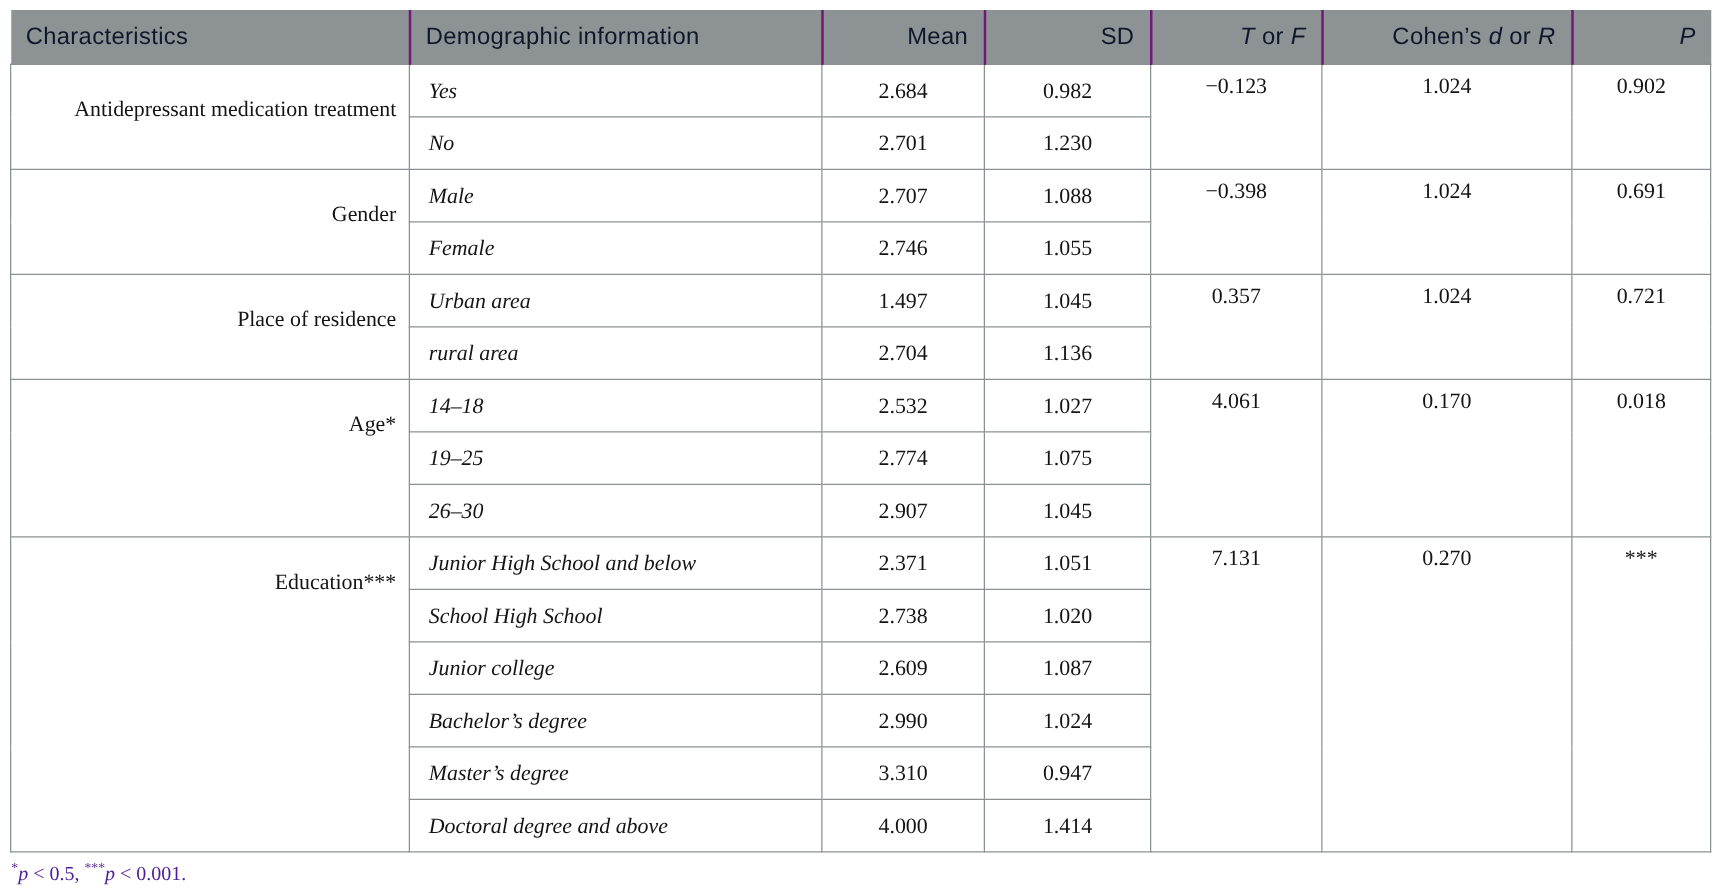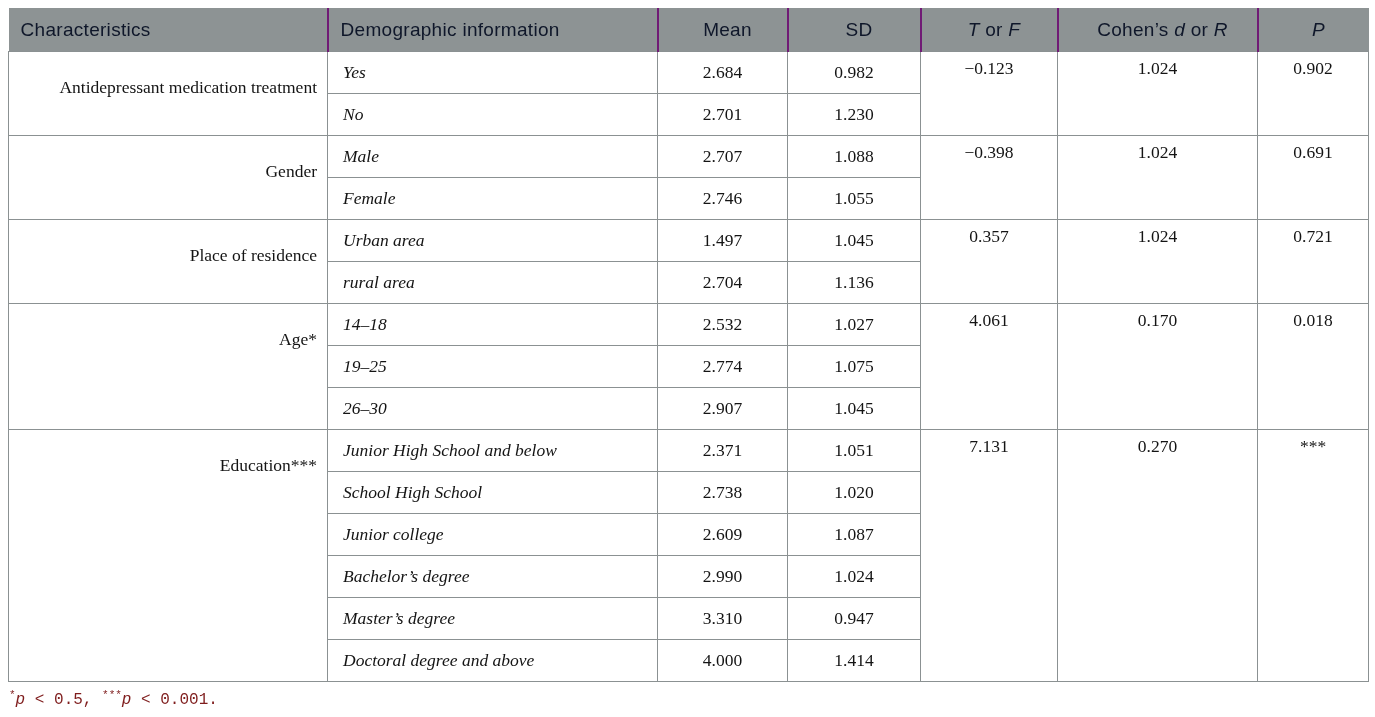--- a/index.html
+++ b/index.html
@@ -27,21 +27,21 @@
     color: #0f172a;
     font-family: "Liberation Sans", sans-serif;
     font-weight: normal;
     font-size: 19px;
     letter-spacing: 0.3px;
     height: 43px;
     padding: 0 12px;
     vertical-align: middle;
   }
   thead th.left  { text-align: left; }
-  thead th.center{ text-align: center; padding-left: 22px; }
+  thead th.center{ text-align: right; padding-left: 22px; }
   thead th + th  { border-left: 2px solid #701a75; }
   thead th i     { font-style: italic; }
 
   tbody td {
     border: 1px solid #8b9192;
     font-size: 17.5px;
     color: #141414;
     height: 41px;
     padding: 0 10px;
     background: #ffffff;
@@ -66,22 +66,22 @@
   }
   td.stat {
     text-align: center;
     vertical-align: top;
     padding: 5px 0 0 0;
     line-height: 22px;
   }
   .footnote {
     margin: 9px 0 0 1px;
     font-size: 16px;
-    color: #7f1d1d;
-    font-family: Liberation Mono, monospace;
+    color: #4c1d95;
+    font-family: Liberation Serif, serif;
   }
   .footnote sup {
     font-size: 11px;
     line-height: 0;
   }
   .footnote i {
     font-style: italic;
   }
 </style>
 </head>

